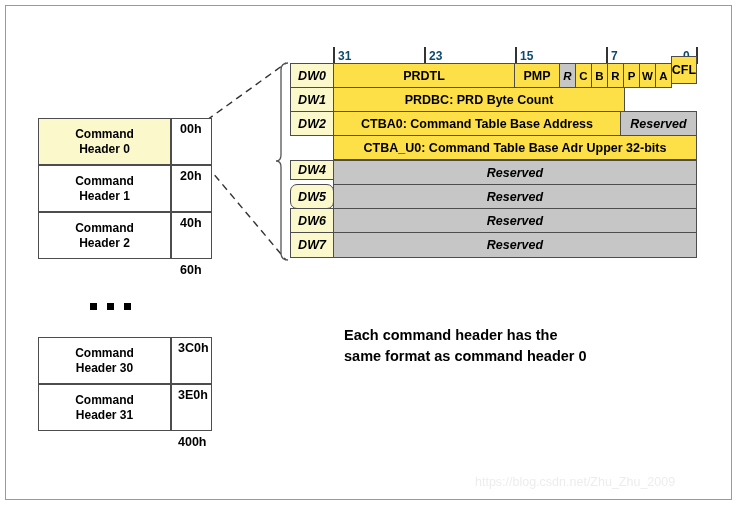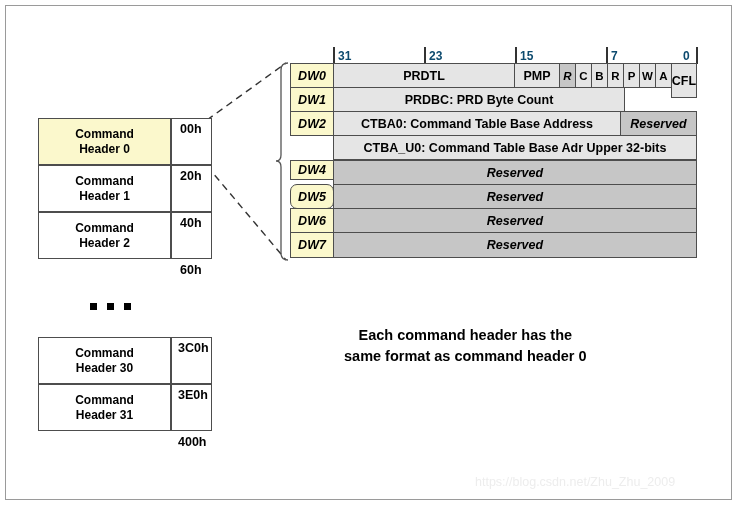--- a/index.html
+++ b/index.html
@@ -67,21 +67,21 @@
     justify-content: center;
     font-style: italic;
     font-weight: bold;
     font-size: 12.5px;
     color: #000;
   }
   .field {
     position: absolute;
     box-sizing: border-box;
     border: 1px solid #4d4d4d;
-    background: #e5e5e5;
+    background: #fde047;
     display: flex;
     align-items: center;
     justify-content: center;
     font-weight: bold;
     font-size: 12.5px;
     color: #000;
     white-space: nowrap;
     overflow: hidden;
   }
   .field.shaded { background: #c6c6c6; }
@@ -103,21 +103,20 @@
   }
 
   
   .note {
     position: absolute;
     font-size: 14.5px;
     font-weight: bold;
     color: #000;
     line-height: 1.45;
     white-space: pre-line;
-    text-align: center;
   }
   .dot {
     position: absolute;
     width: 7px;
     height: 7px;
     background: #000000;
   }
   .watermark {
     position: absolute;
     font-size: 12.5px;
@@ -215,21 +214,21 @@
   <div class="dwlabel" style="left:290px; top:63px; width:44px; height:25px;">DW0</div>
   <div class="field" style="left:333px; top:63px; width:182px; height:25px;">PRDTL</div>
   <div class="field" style="left:514px; top:63px; width:46px; height:25px;">PMP</div>
   <div class="field shaded italic narrow" style="left:559px; top:63px; width:17px; height:25px;">R</div>
   <div class="field narrow" style="left:575px; top:63px; width:17px; height:25px;">C</div>
   <div class="field narrow" style="left:591px; top:63px; width:17px; height:25px;">B</div>
   <div class="field narrow" style="left:607px; top:63px; width:17px; height:25px;">R</div>
   <div class="field narrow" style="left:623px; top:63px; width:17px; height:25px;">P</div>
   <div class="field narrow" style="left:639px; top:63px; width:17px; height:25px;">W</div>
   <div class="field narrow" style="left:655px; top:63px; width:17px; height:25px;">A</div>
-  <div class="field" style="left:671px; top:63px; width:26px; height:35px;">CFL</div>
+  <div class="field" style="left:671px; top:56px; width:26px; height:28px;">CFL</div>
 
   <div class="dwlabel" style="left:290px; top:87px; width:44px; height:25px;">DW1</div>
   <div class="field" style="left:333px; top:87px; width:292px; height:25px;">PRDBC: PRD Byte Count</div>
 
   <div class="dwlabel" style="left:290px; top:111px; width:44px; height:25px;">DW2</div>
   <div class="field" style="left:333px; top:111px; width:288px; height:25px;">CTBA0: Command Table Base Address</div>
   <div class="field shaded italic" style="left:620px; top:111px; width:77px; height:25px;">Reserved</div>
 
   <div class="dwlabel" style="left:290px; top:135px; width:44px; height:25px;margin-left:48px;">DW3</div>
   <div class="field" style="left:333px; top:135px; width:364px; height:25px;">CTBA_U0: Command Table Base Adr Upper 32-bits</div>

